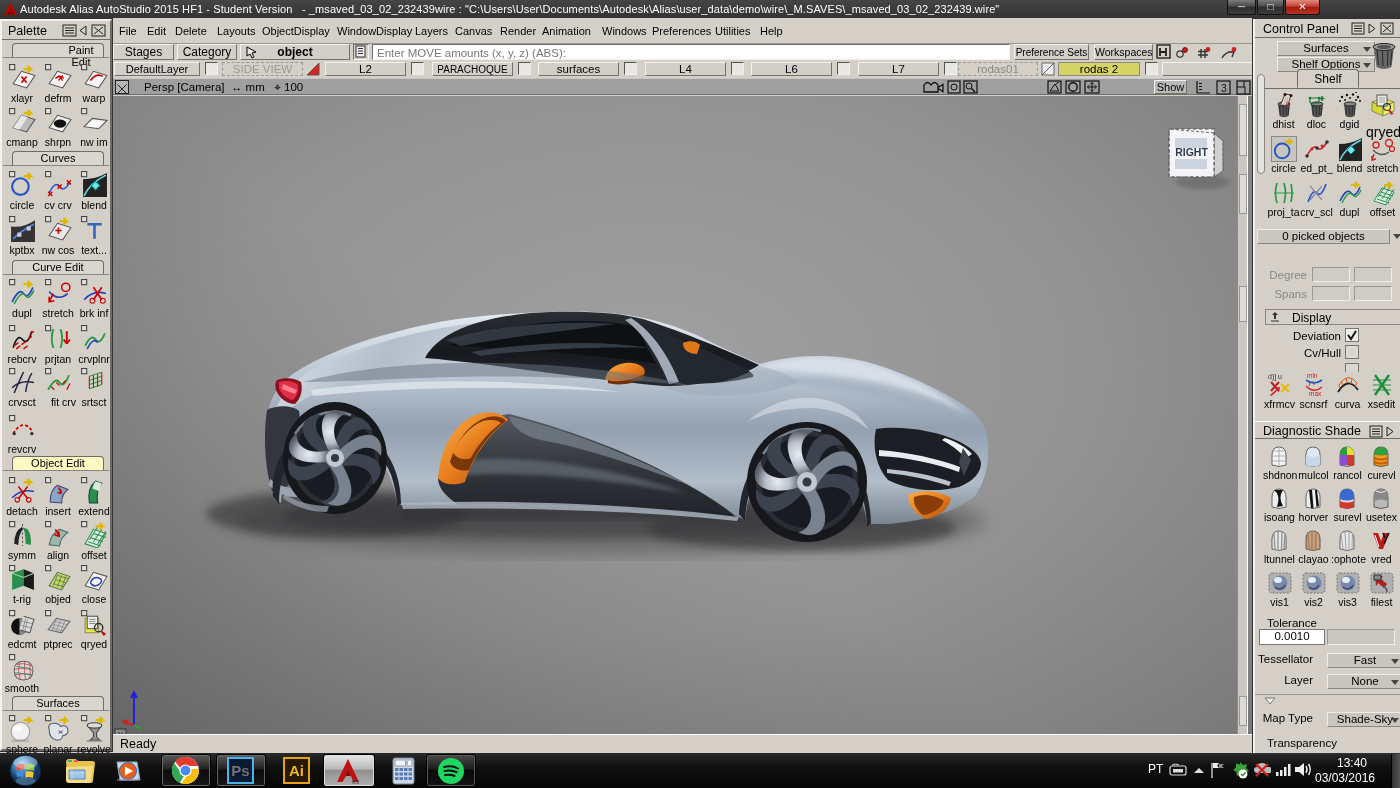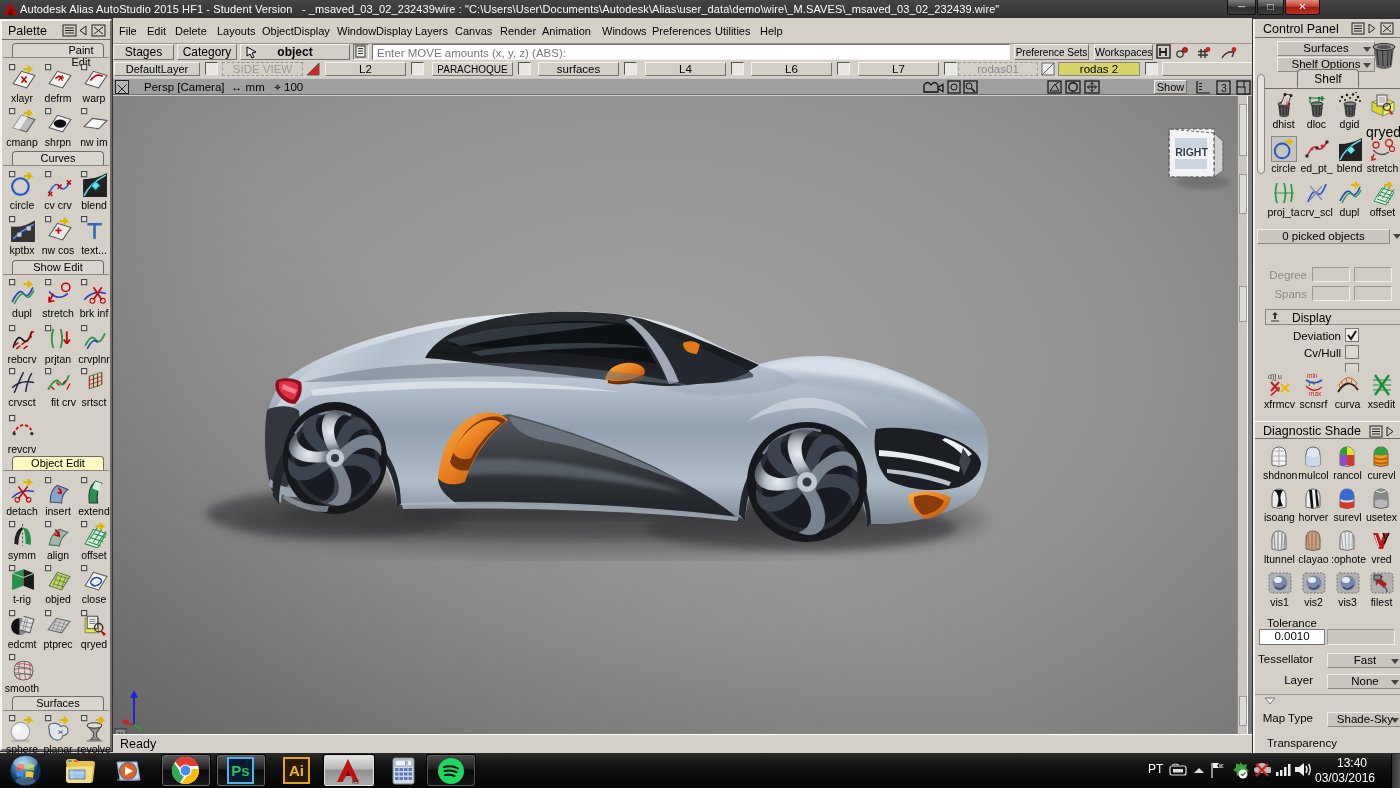--- a/index.html
+++ b/index.html
@@ -467,21 +467,21 @@
   <div style="position:absolute;left:161px;top:1px;width:50px;height:33px;border:1px solid #000;border-radius:3px;background:linear-gradient(#5a5a5a,#222 45%,#0c0c0c 50%,#181818);box-shadow:inset 0 0 0 1px #666;"></div>
   <svg style="position:absolute;left:171px;top:3px" width="29" height="29" viewBox="0 0 29 29">
     <circle cx="14.5" cy="14.5" r="13.5" fill="#fff"></circle>
     <path d="M14.5 1 A13.5 13.5 0 0 1 27.3 10 L14.5 10 A5.5 5.5 0 0 0 9.8 12.5 L4 5.5 A13.5 13.5 0 0 1 14.5 1" fill="#e33b2e"></path>
     <path d="M3.2 7 L10 17 A5.5 5.5 0 0 0 13 19.8 L9 27 A13.5 13.5 0 0 1 3.2 7" fill="#34a853"></path>
     <path d="M28 14.5 A13.5 13.5 0 0 1 10.5 27.4 L16 19.5 A5.5 5.5 0 0 0 19.6 13 L27.9 13" fill="#fbbc05"></path>
     <circle cx="14.5" cy="14.5" r="5.5" fill="#4a8af4" stroke="#fff" stroke-width="1.2"></circle>
   </svg>
   
   <div style="position:absolute;left:216px;top:1px;width:50px;height:33px;border:1px solid #000;border-radius:3px;background:linear-gradient(#5a5a5a,#222 45%,#0c0c0c 50%,#181818);box-shadow:inset 0 0 0 1px #666;"></div>
-  <div style="position:absolute;left:227px;top:4px;width:27px;height:27px;background:#0a1a33;border:2px solid #4ab4e8;color:#22c55e;font-size:15px;font-weight:bold;text-align:center;line-height:24px;">Ps</div>
+  <div style="position:absolute;left:227px;top:4px;width:27px;height:27px;background:#0a1a33;border:2px solid #4ab4e8;color:#737373;font-size:15px;font-weight:bold;text-align:center;line-height:24px;">Ps</div>
   
   <div style="position:absolute;left:283px;top:4px;width:27px;height:27px;background:#261a00;border:2px solid #e8a21a;color:#f0b428;font-size:15px;font-weight:bold;text-align:center;line-height:24px;">Ai</div>
   
   <div style="position:absolute;left:323px;top:1px;width:52px;height:33px;border:1px solid #000;border-radius:3px;background:linear-gradient(#e8e8e8,#b8b8b8 45%,#909090 50%,#b0b0b0);box-shadow:inset 0 0 0 1px #ddd;"></div>
   <svg style="position:absolute;left:333px;top:3px" width="30" height="29" viewBox="0 0 30 29">
     <path d="M15 3 L26 26 L20.5 26 L15 13 L9.5 26 L4 26 Z" fill="#c01010"></path>
     <path d="M9.5 26 L15 13 L18 20 L13 20 Z" fill="#8a0808"></path>
     <text x="19" y="27.5" font-size="5" fill="#333">RS</text>
   </svg>
   
@@ -658,21 +658,21 @@
         </svg>
         <div style="font-size:10.5px;text-align:center;white-space:nowrap;margin-top:1px;">nw cos</div>
       </div>
 <div style="position:absolute;left:74px;top:193px;width:36px;">
         <svg width="27" height="27" viewBox="0 0 26 26" style="display:block;margin:2px auto 0;">
           <rect x="0.5" y="0.5" width="5" height="5" fill="#ddd" stroke="#444"></rect>
           <path d="M6 8 h14 M13 8 v14" stroke="#3366bb" stroke-width="2.5"></path>
         </svg>
         <div style="font-size:10.5px;text-align:center;white-space:nowrap;margin-top:1px;">text...</div>
       </div>
-<div style="position:absolute;left:10px;top:239px;width:92px;height:14px;border:1px solid #6f6b66;border-bottom:none;border-radius:4px 4px 0 0;background:#d9d6d0;font-size:11px;text-align:center;">Show Edit</div>
+<div style="position:absolute;left:10px;top:239px;width:92px;height:14px;border:1px solid #6f6b66;border-bottom:none;border-radius:4px 4px 0 0;background:#d9d6d0;font-size:11px;text-align:center;">Curve Edit</div>
 <div style="position:absolute;left:1px;top:253px;width:106px;height:0;border-top:1px solid #8a867f;"></div>
 <div style="position:absolute;left:2px;top:256px;width:36px;">
         <svg width="27" height="27" viewBox="0 0 26 26" style="display:block;margin:2px auto 0;">
           <rect x="0.5" y="0.5" width="5" height="5" fill="#ddd" stroke="#444"></rect>
           <path d="M3 22 q7 -14 11 -8 q4 6 9 -6" fill="none" stroke="#2244bb" stroke-width="1.6"></path>
           <path d="M5 24 q7 -14 11 -8 q3 5 8 -5" fill="none" stroke="#299944" stroke-width="1.4"></path>
           <path d="M14 5 l7 0 l-3 -3 m3 3 l-3 3" stroke="#ddb700" stroke-width="2.2" fill="none"></path>
         </svg>
         <div style="font-size:10.5px;text-align:center;white-space:nowrap;margin-top:1px;">dupl</div>
       </div>

